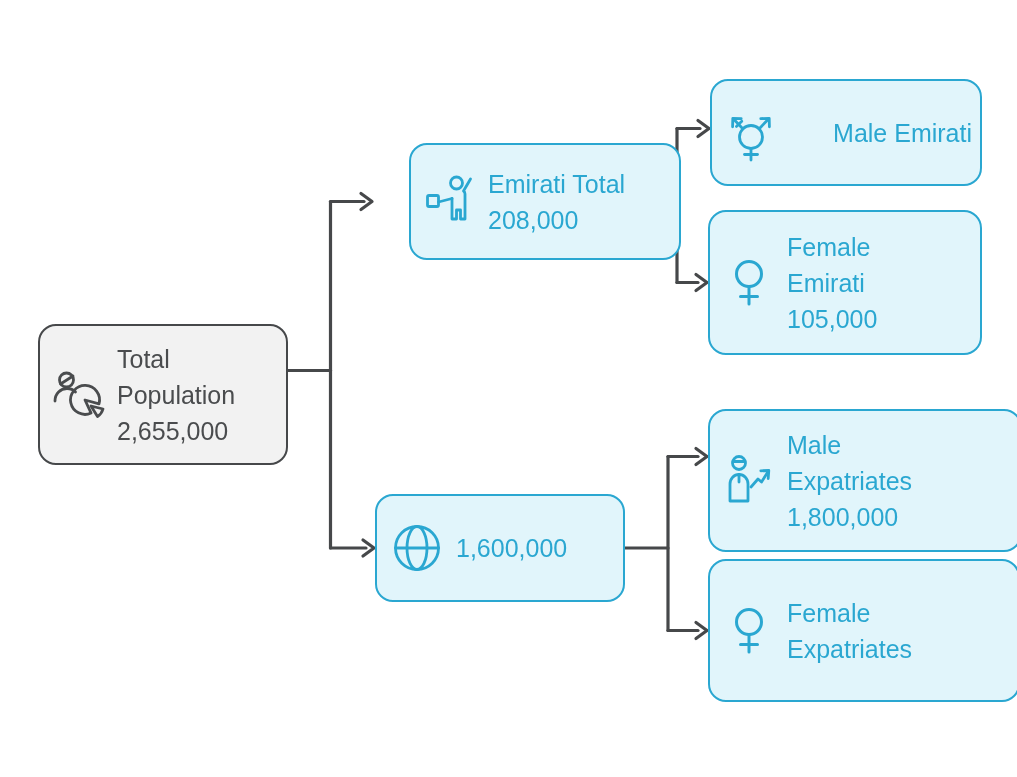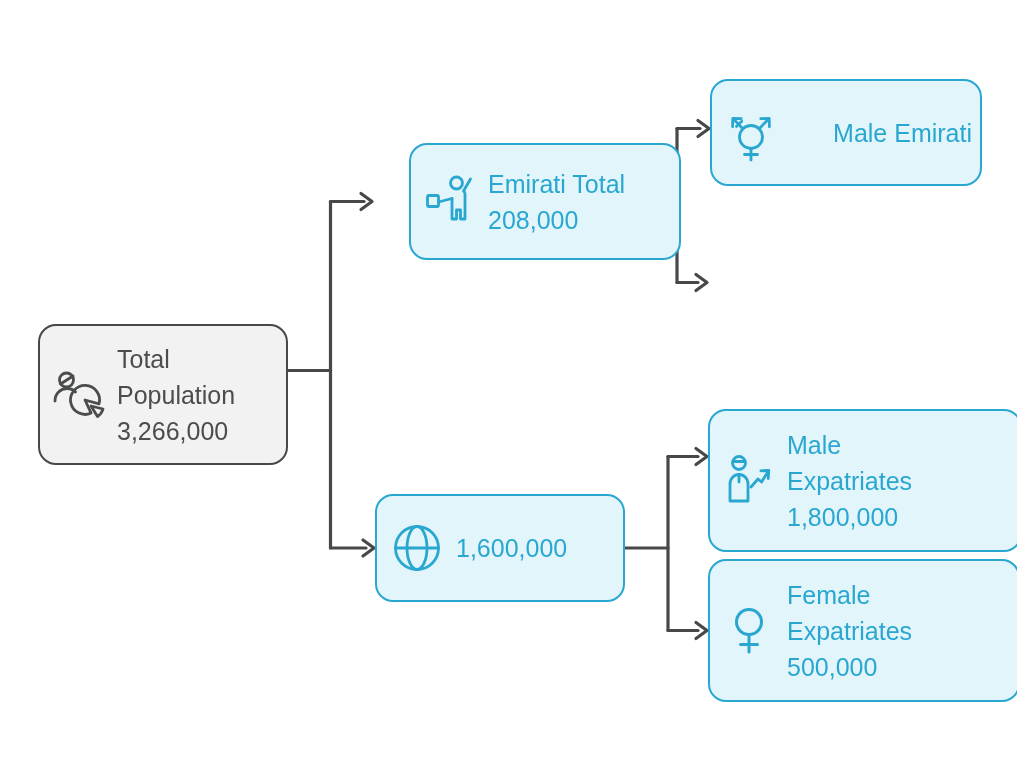--- a/index.html
+++ b/index.html
@@ -105,21 +105,21 @@
       <svg width="52" height="50" viewBox="0 0 52 50" class="icon-stroke">
         <circle cx="13.5" cy="10" r="7"></circle>
         <path d="M7.5,14 L20,6"></path>
         <path d="M2,31 C2,23.5 7.5,18.5 14,18.5 C17.5,18.5 20.5,19.8 22.5,22"></path>
         <path d="M32,30 L46,33.8 A14.5,14.5 0 1 0 38.1,43.1 Z"></path>
         <path d="M38,36 L50,39 A13,13 0 0 1 44.5,46.5 Z"></path>
       </svg>
     </span>
     <span class="text">
       <span class="label">Total Population</span>
-      <span class="value">3,266,000</span>
+      <span class="value">2,655,000</span>
     </span>
   </div>
 
   <div class="node node-cyan n-emirati">
     <span class="iconbox">
       <svg width="50" height="56" viewBox="0 0 50 56" class="icon-stroke">
         <circle cx="31.5" cy="9" r="6"></circle>
         <path d="M45.5,5 L38.5,17 C38.5,17 40,18 40,20 L40,45 L35.5,45 L35.5,36 L31.5,36 L31.5,45 L27,45 L27,24.5"></path>
         <path d="M27,24.5 L13.5,28"></path>
         <rect x="2.5" y="21.5" width="11" height="11" rx="1.5"></rect>
@@ -155,20 +155,33 @@
         <path d="M15.8,17.2 L10.4,22.4"></path>
         <path d="M25,44.5 L25,56"></path>
         <path d="M18.5,50.5 L31.5,50.5"></path>
       </svg>
     </span>
     <span class="text">
       <span class="label">Male Emirati</span>
     </span>
   </div>
 
+  <div class="node node-cyan n-female-emirati">
+    <span class="iconbox">
+      <svg width="36" height="50" viewBox="0 0 36 50" class="icon-stroke" style="stroke-width:3">
+        <circle cx="18" cy="16" r="12.5"></circle>
+        <path d="M18,28.5 L18,46"></path>
+        <path d="M9.5,38.5 L26.5,38.5"></path>
+      </svg>
+    </span>
+    <span class="text">
+      <span class="label">Female Emirati</span>
+      <span class="value">105,000</span>
+    </span>
+  </div>
 
   <div class="node node-cyan n-male-expat">
     <span class="iconbox">
       <svg width="46" height="54" viewBox="0 0 46 54" class="icon-stroke">
         <circle cx="13" cy="9" r="6.5"></circle>
         <path d="M7,7.5 L19,7.5"></path>
         <path d="M4,47 L4,30 C4,24.5 8,20.5 13,20.5 C18,20.5 22,24.5 22,30 L22,47 Z"></path>
         <path d="M13,20.5 L13,28"></path>
         <path d="M25,33 L32,25 L35.5,28 L42.5,17"></path>
         <path d="M34.8,16.8 L42.8,16.5 L42.2,24.5"></path>
@@ -183,17 +196,16 @@
   <div class="node node-cyan n-female-expat">
     <span class="iconbox">
       <svg width="36" height="50" viewBox="0 0 36 50" class="icon-stroke" style="stroke-width:3">
         <circle cx="18" cy="16" r="12.5"></circle>
         <path d="M18,28.5 L18,46"></path>
         <path d="M9.5,38.5 L26.5,38.5"></path>
       </svg>
     </span>
     <span class="text">
       <span class="label">Female Expatriates</span>
-      <span class="value">500,000</span>
     </span>
   </div>
 
 </div>
 
 </body></html>

